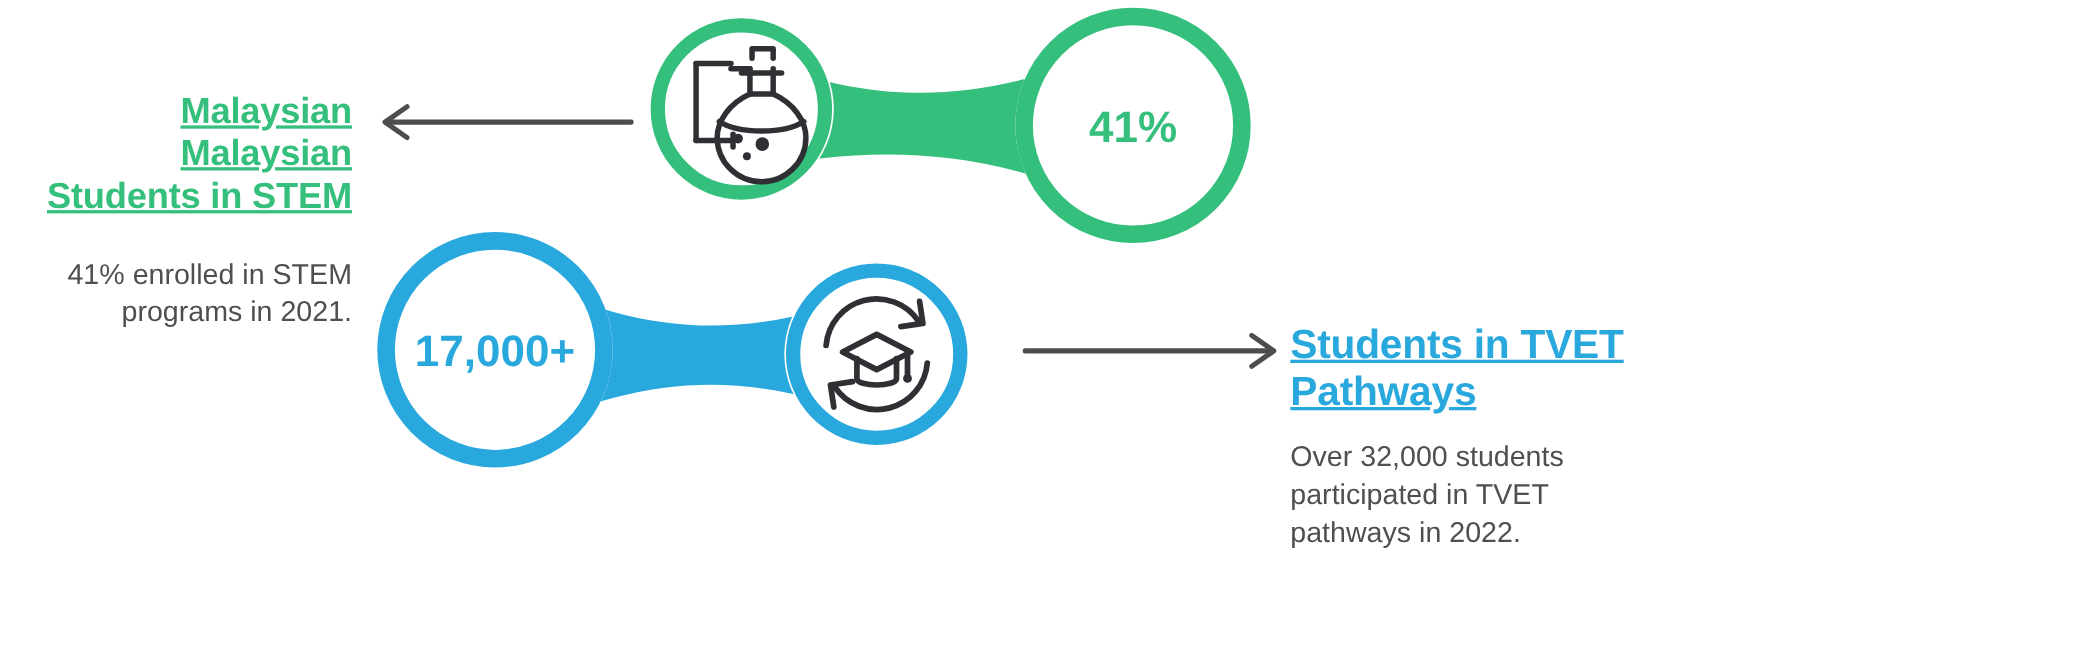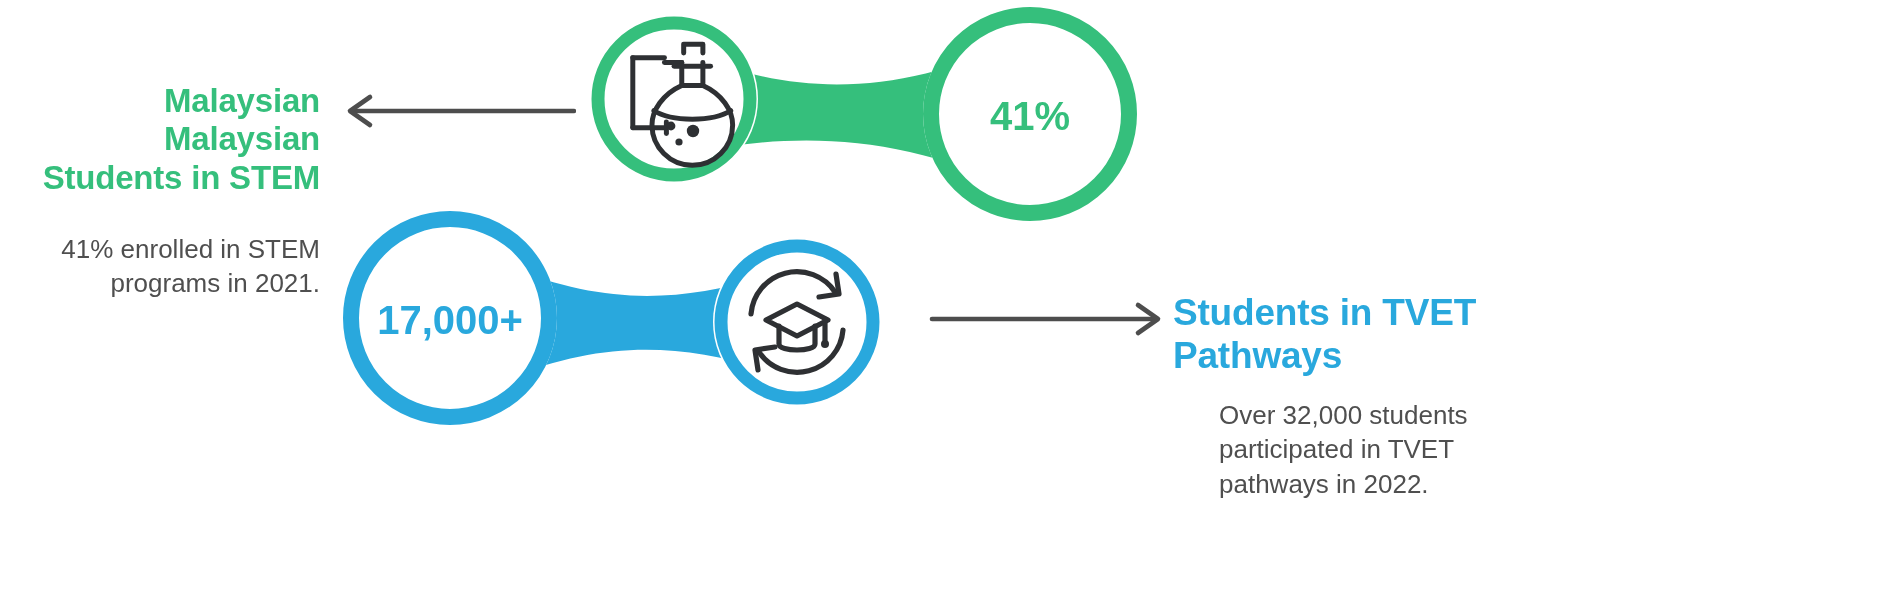--- a/index.html
+++ b/index.html
@@ -13,30 +13,30 @@
   }
   .stage{position:absolute;left:0;top:0;width:1890px;height:604px;}
 
   
   .heading{
     position:absolute;
     font-weight:bold;
     line-height:1.16;
     letter-spacing:-0.2px;
   }
-  .heading .ln{display:block;}
+  .heading .ln{display:block;text-decoration:underline;}
 
   .para{
     position:absolute;
     color:#4f4f4f;
     font-size:26px;
     line-height:1.32;
     font-weight:400;
   }
-  .para .ln{display:block;margin-left:46px;}
+  .para .ln{display:block;}
 
   #green-heading{
     left:0px; top:82px; width:320px;
     text-align:right;
     color:#35bf7c;
     font-size:33px;
   }
   #green-para{
     left:0px; top:232px; width:320px;
     text-align:right;

